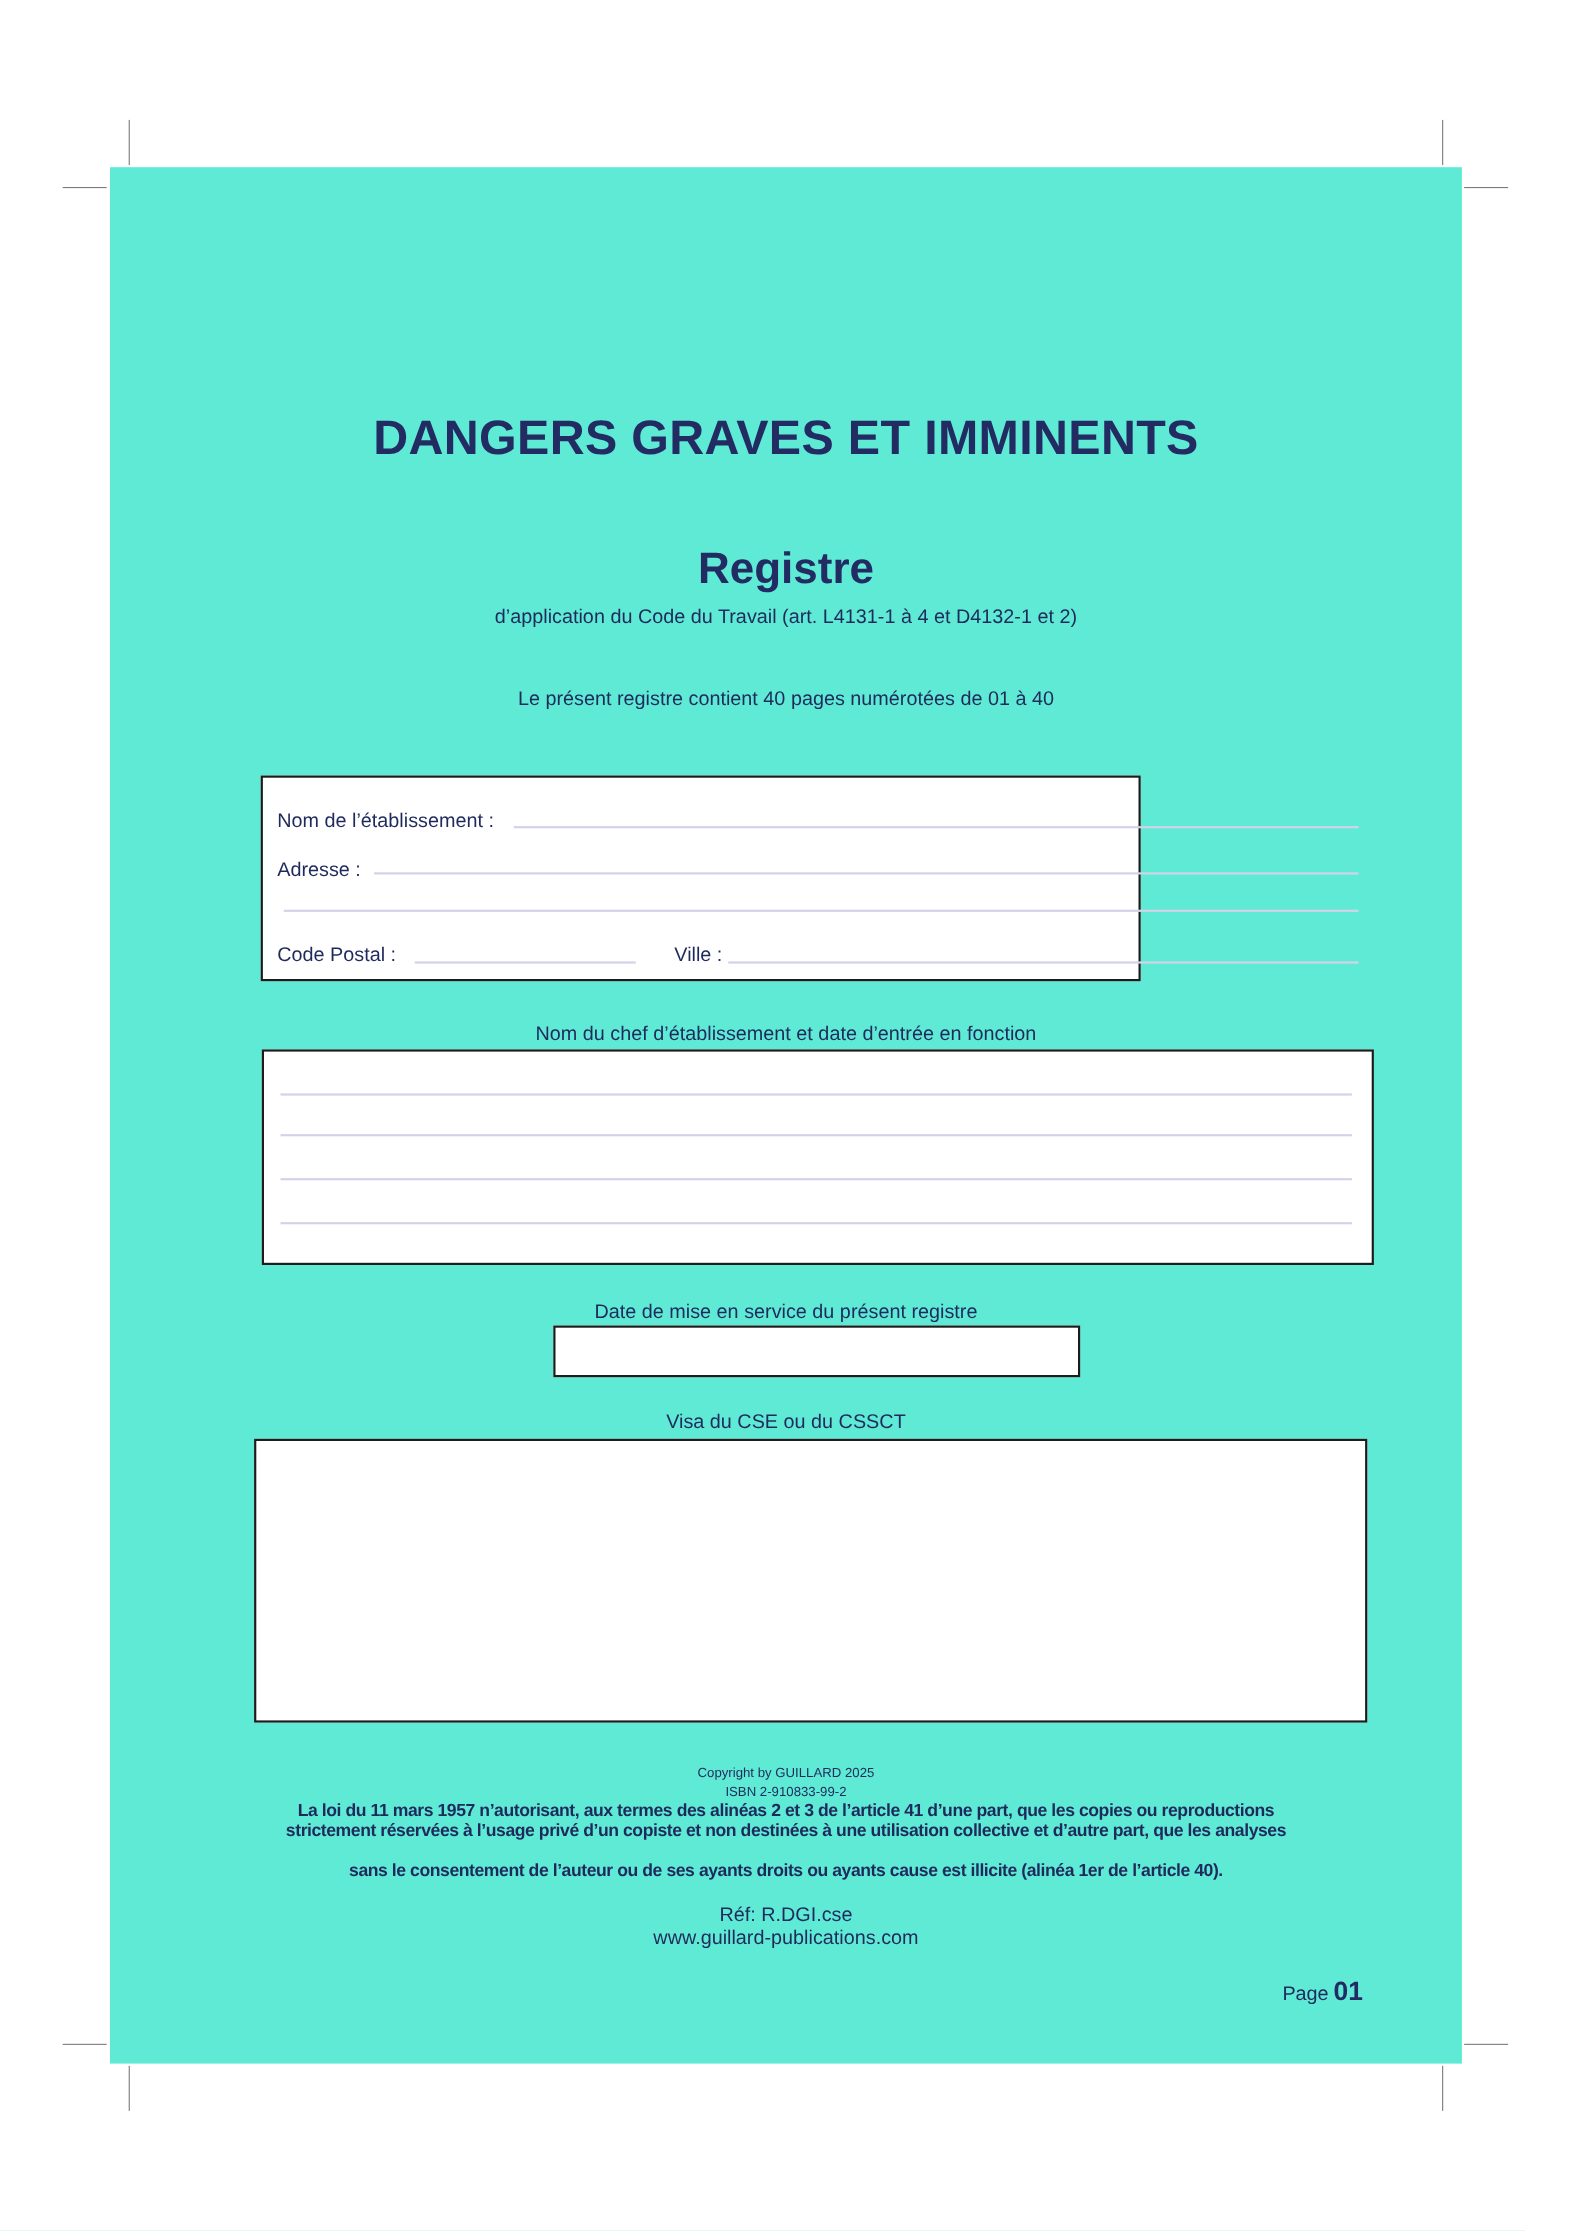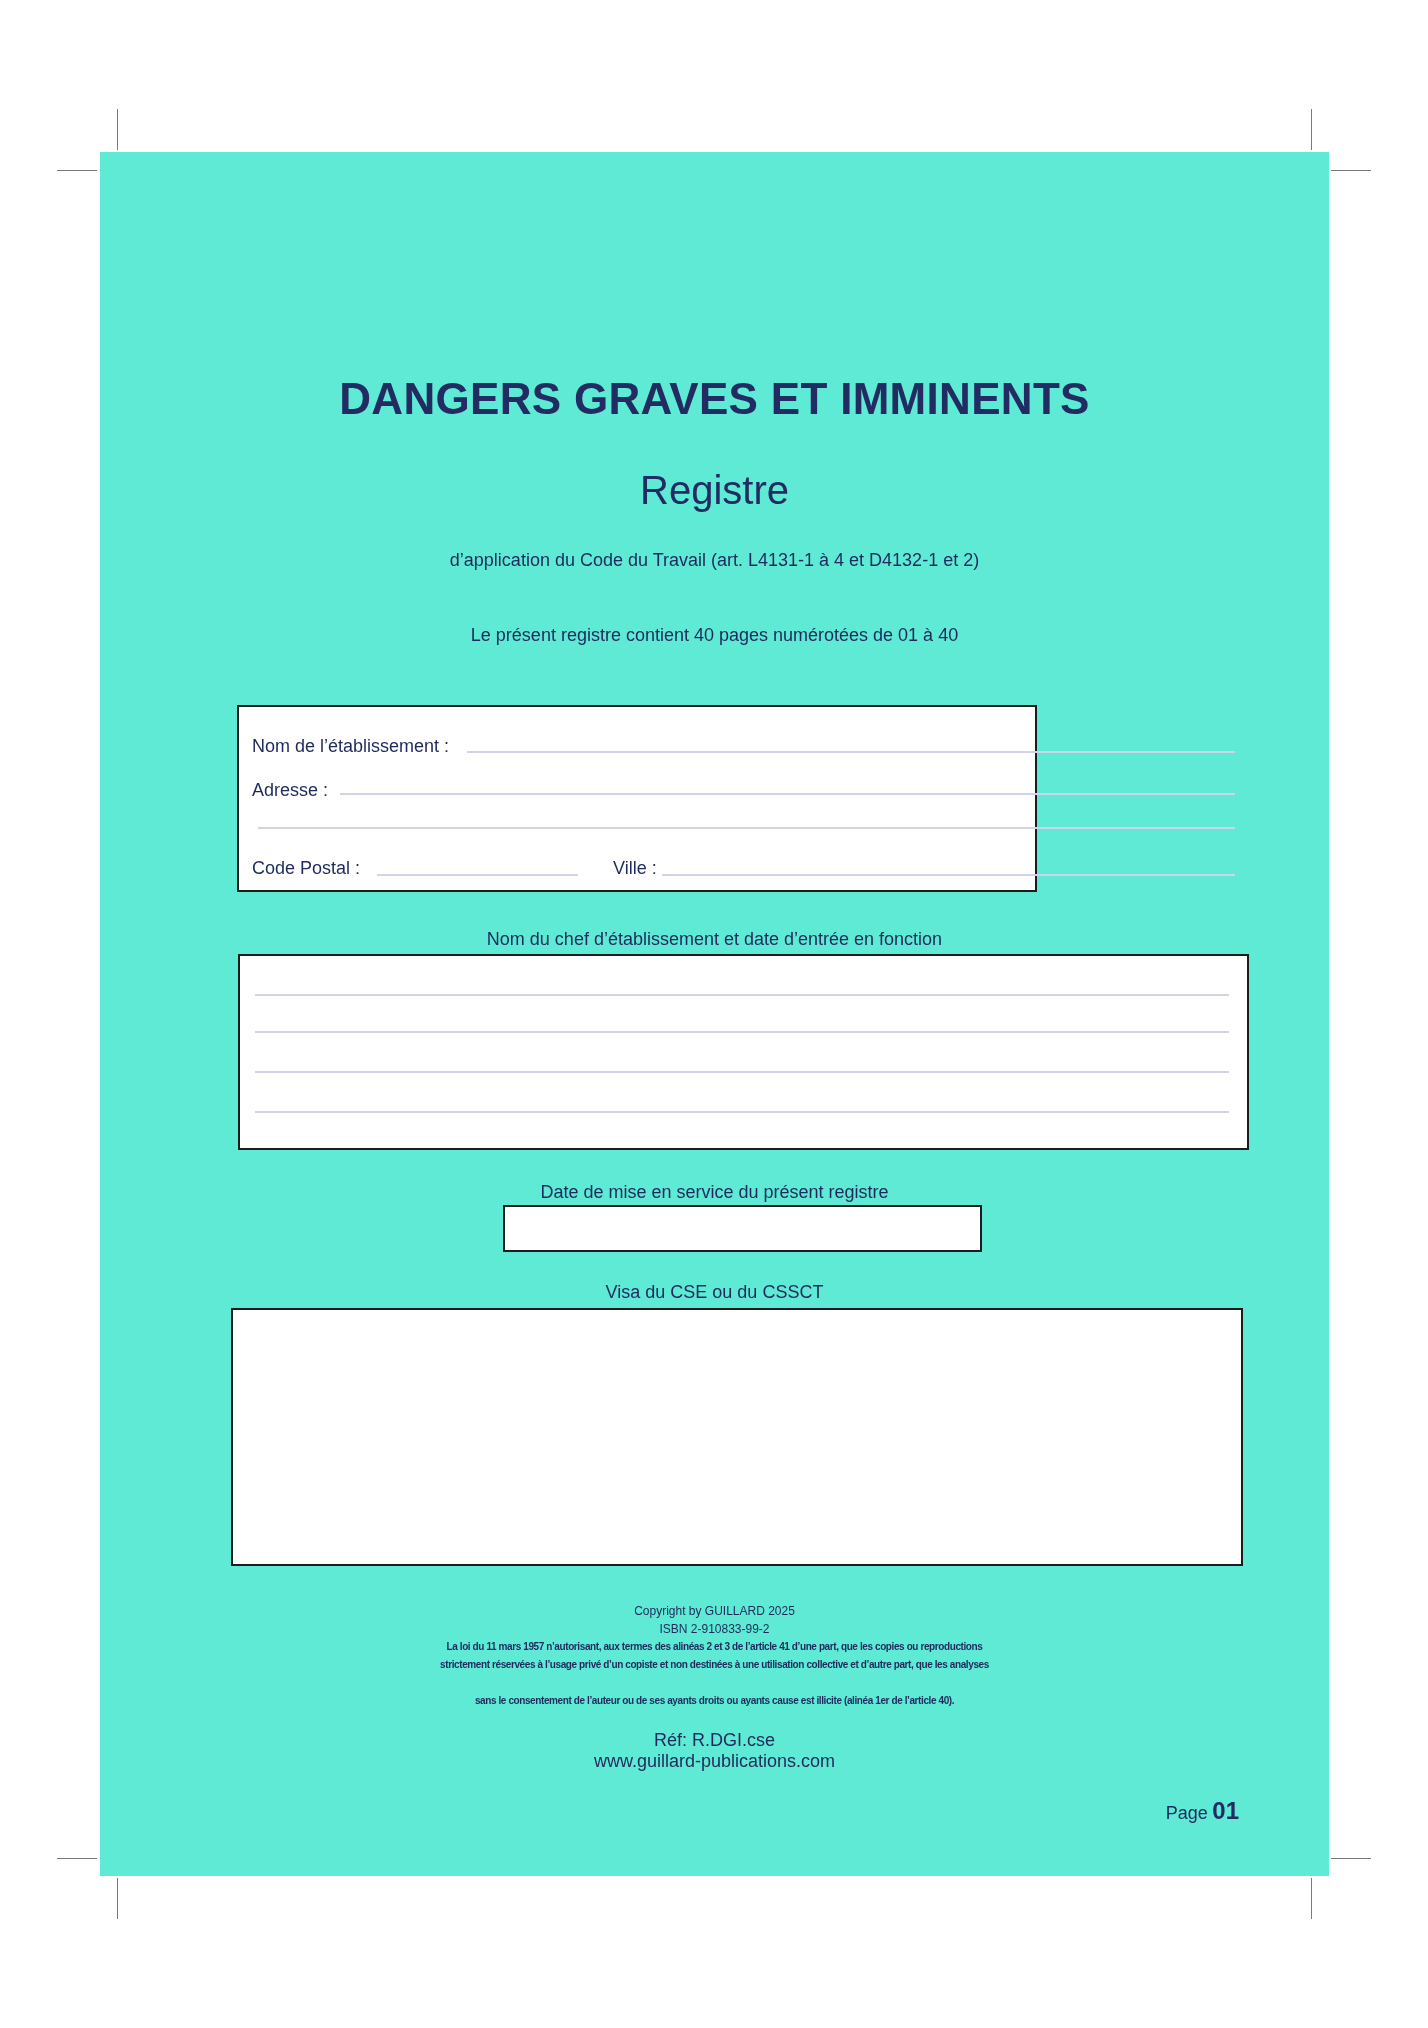--- a/index.html
+++ b/index.html
@@ -4,28 +4,28 @@
 <style>
   html, body { margin:0; padding:0; }
   body { width:1428px; height:2028px; background:#ffffff; position:relative; overflow:hidden;
          font-family:"Liberation Sans", sans-serif; color:#1f2a5c; }
   .crop { position:absolute; background:#7a7a7a; }
   .crop.v { width:1px; height:41px; }
   .crop.h { height:1px; width:40px; }
   .page { position:absolute; left:100px; top:152px; width:1229px; height:1724px; background:#5eead4; }
   .center { position:absolute; left:0; width:1229px; text-align:center; }
   .title { top:222px; font-size:44px; font-weight:bold; letter-spacing:0.3px; color:#222c62; }
-  .subtitle { top:316px; font-size:40px; font-weight:normal; color:#222c62; }
+  .subtitle { top:343px; font-size:40px; font-weight:bold; color:#222c62; }
   .app-line { top:398px; font-size:18px; }
   .pages-line { top:473px; font-size:18px; }
   .box { position:absolute; background:#ffffff; border:2px solid #1c1c1c; box-sizing:border-box; }
   .lbl { position:absolute; font-size:18px; white-space:nowrap; }
   .rule { position:absolute; height:2px; background:#d3d3e8; }
   .section-label { font-size:18px; }
-  .legal { font-size:10px; font-weight:bold; line-height:18px; letter-spacing:-0.4px; }
+  .legal { font-size:16px; font-weight:bold; line-height:18px; letter-spacing:-0.4px; }
   .small { font-size:12px; line-height:18px; }
   .ref { font-size:18px; line-height:21px; }
   .page-num { position:absolute; right:90px; top:1645px; white-space:nowrap; }
   .page-num .pl { font-size:18px; }
   .page-num .pn { font-size:24px; font-weight:bold; color:#222c62;text-align:right; }
 </style>
 </head>
 <body>
 
 <div class="crop v" style="left:117px; top:109px;"></div>

